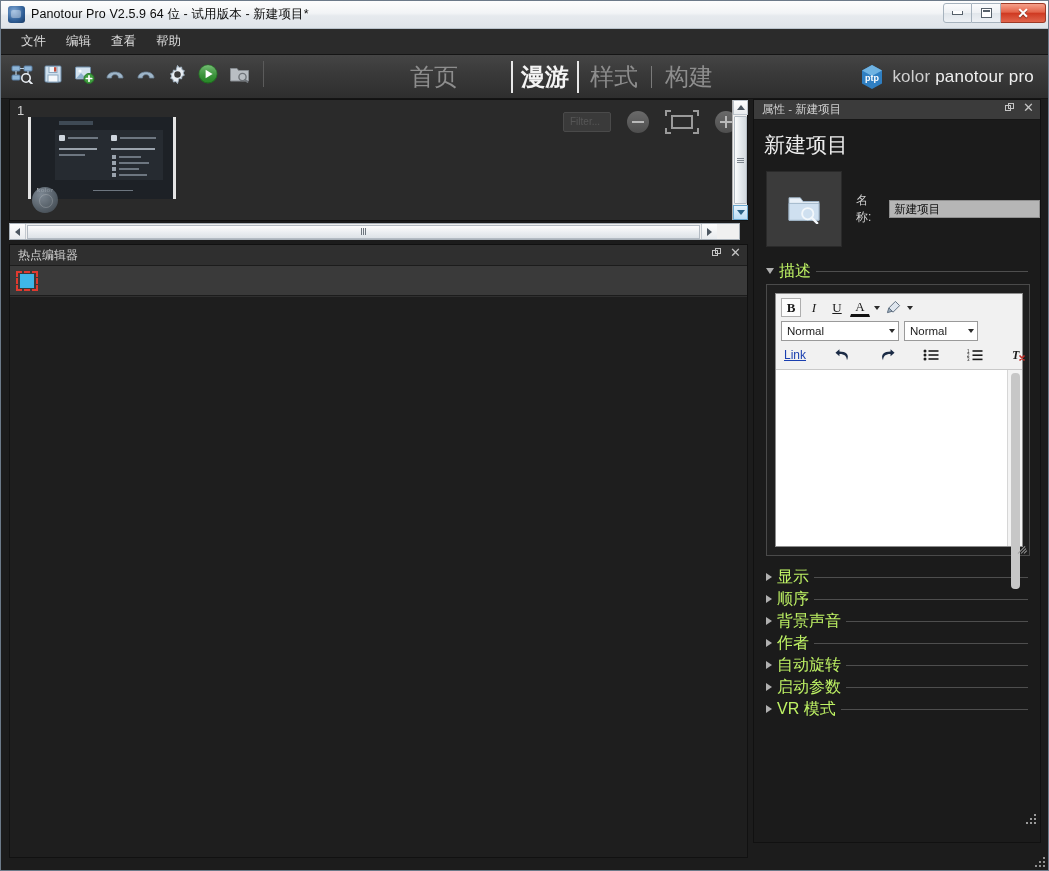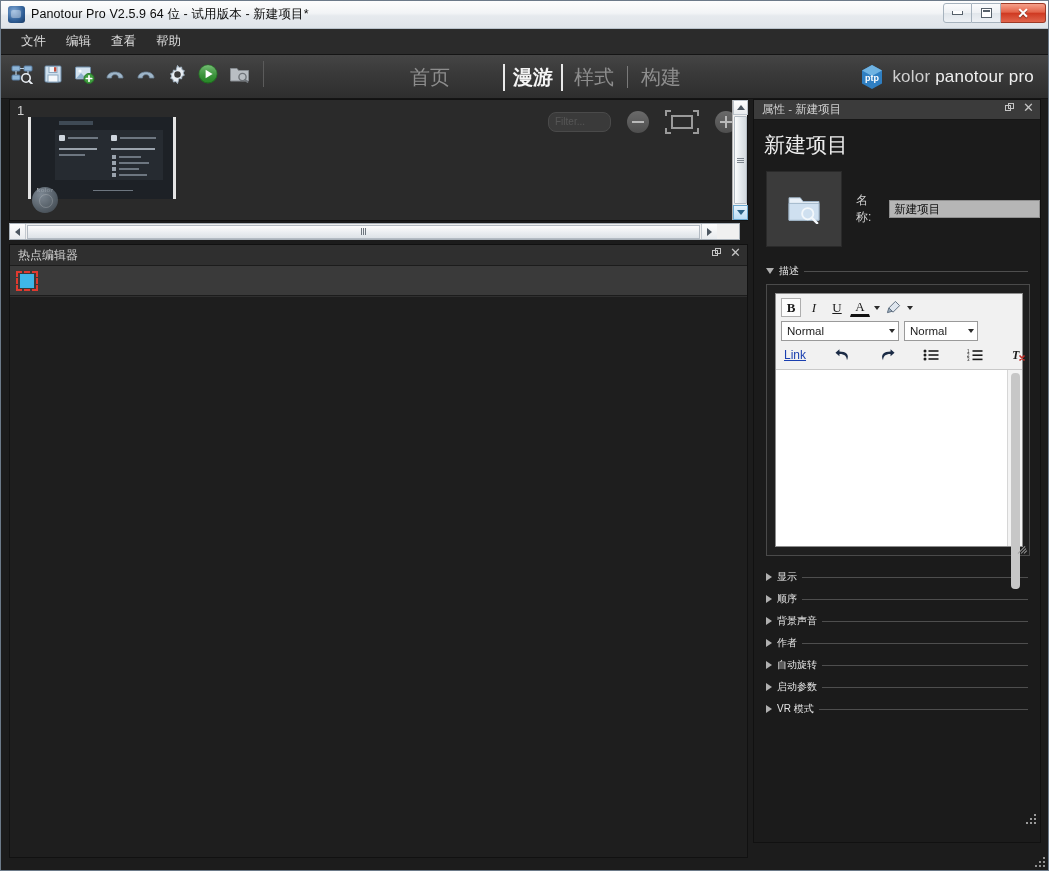--- a/index.html
+++ b/index.html
@@ -88,21 +88,21 @@
     display: flex; align-items: center; justify-content: center;
     border-radius: 3px;
   }
   .tool-sep { width: 1px; height: 26px; background: #0d0d0d; border-right: 1px solid #5b5b5b; margin: 0 6px; }
 
   #tabs {
     position: absolute; left: 398px; top: 0; height: 44px;
     display: flex; align-items: center;
   }
   .tab {
-    font-size: 20px; color: #8d8d8d; padding: 0 11px;
+    font-size: 24px; color: #8d8d8d; padding: 0 11px;
     font-family: "DejaVu Sans", sans-serif;
     cursor: default;
   }
   .tab.active {
     color: #f4f4f4; font-weight: bold;
     border-left: 2px solid #e8e8e8; border-right: 2px solid #e8e8e8;
     padding: 0 8px;
     margin-left: 42px;
   }
   .tab-sep { width: 1px; height: 22px; background: #7a7a7a; margin: 0 2px; }
@@ -144,22 +144,22 @@
     background: radial-gradient(circle at 35% 30%, #8e9aa6 0%, #5c6771 60%, #3e464e 100%);
     opacity: .85;
   }
   #thumb-globe:after {
     content:''; position:absolute; left:7px; top:7px; width:12px; height:12px;
     border-radius:50%; border:1px solid rgba(255,255,255,.25);
   }
 
   #pano-controls { position: absolute; right: 10px; top: 10px; display: flex; align-items: center; gap: 16px; }
   #filter-input {
-    width: 63px; height: 20px;
-    background: #3a3a3a; border: 1px solid #4a4a4a; border-radius: 8px;
+    width: 48px; height: 20px;
+    background: #3a3a3a; border: 1px solid #4a4a4a; border-radius: 2px;
     color: #565656; font-size: 10px; padding: 0 6px; line-height: 18px;
     font-family: "Liberation Sans", sans-serif;
   }
   .circ-btn {
     width: 22px; height: 22px; border-radius: 50%;
     background: linear-gradient(to bottom, #6a6a6a, #4e4e4e);
     position: relative;
   }
   .circ-btn .h { position: absolute; left: 5px; top: 10px; width: 12px; height: 2px; background: #b9b9b9; }
   .circ-btn .v { position: absolute; left: 10px; top: 5px; width: 2px; height: 12px; background: #b9b9b9; }
@@ -278,21 +278,21 @@
     font-size: 11.5px; color: #111; padding: 0 4px; line-height: 16px;
     font-family: "Liberation Sans", sans-serif;
   }
 
   .section-head {
     display: flex; align-items: center; gap: 5px;
     margin: 0 12px; height: 20px;
   }
   .section-head .arrow-r { width:0;height:0;border-top:4px solid transparent;border-bottom:4px solid transparent;border-left:6px solid #b0b0b0; }
   .section-head .arrow-d { width:0;height:0;border-left:4px solid transparent;border-right:4px solid transparent;border-top:6px solid #b0b0b0; }
-  .section-head .label { font-size: 10px; color: #e5e5e5; white-space: nowrap; }
+  .section-head .label { font-size: 16px; color: #bef264; white-space: nowrap; }
   .section-head .rule { flex: 1; height: 1px; background: #4e4e4e; }
 
   #desc-box {
     margin: 3px 10px 0 12px;
     height: 272px;
     background: #1f1f1f;
     border: 1px solid #4a4a4a;
     padding: 8px 6px 8px 8px;
     position: relative;
   }

